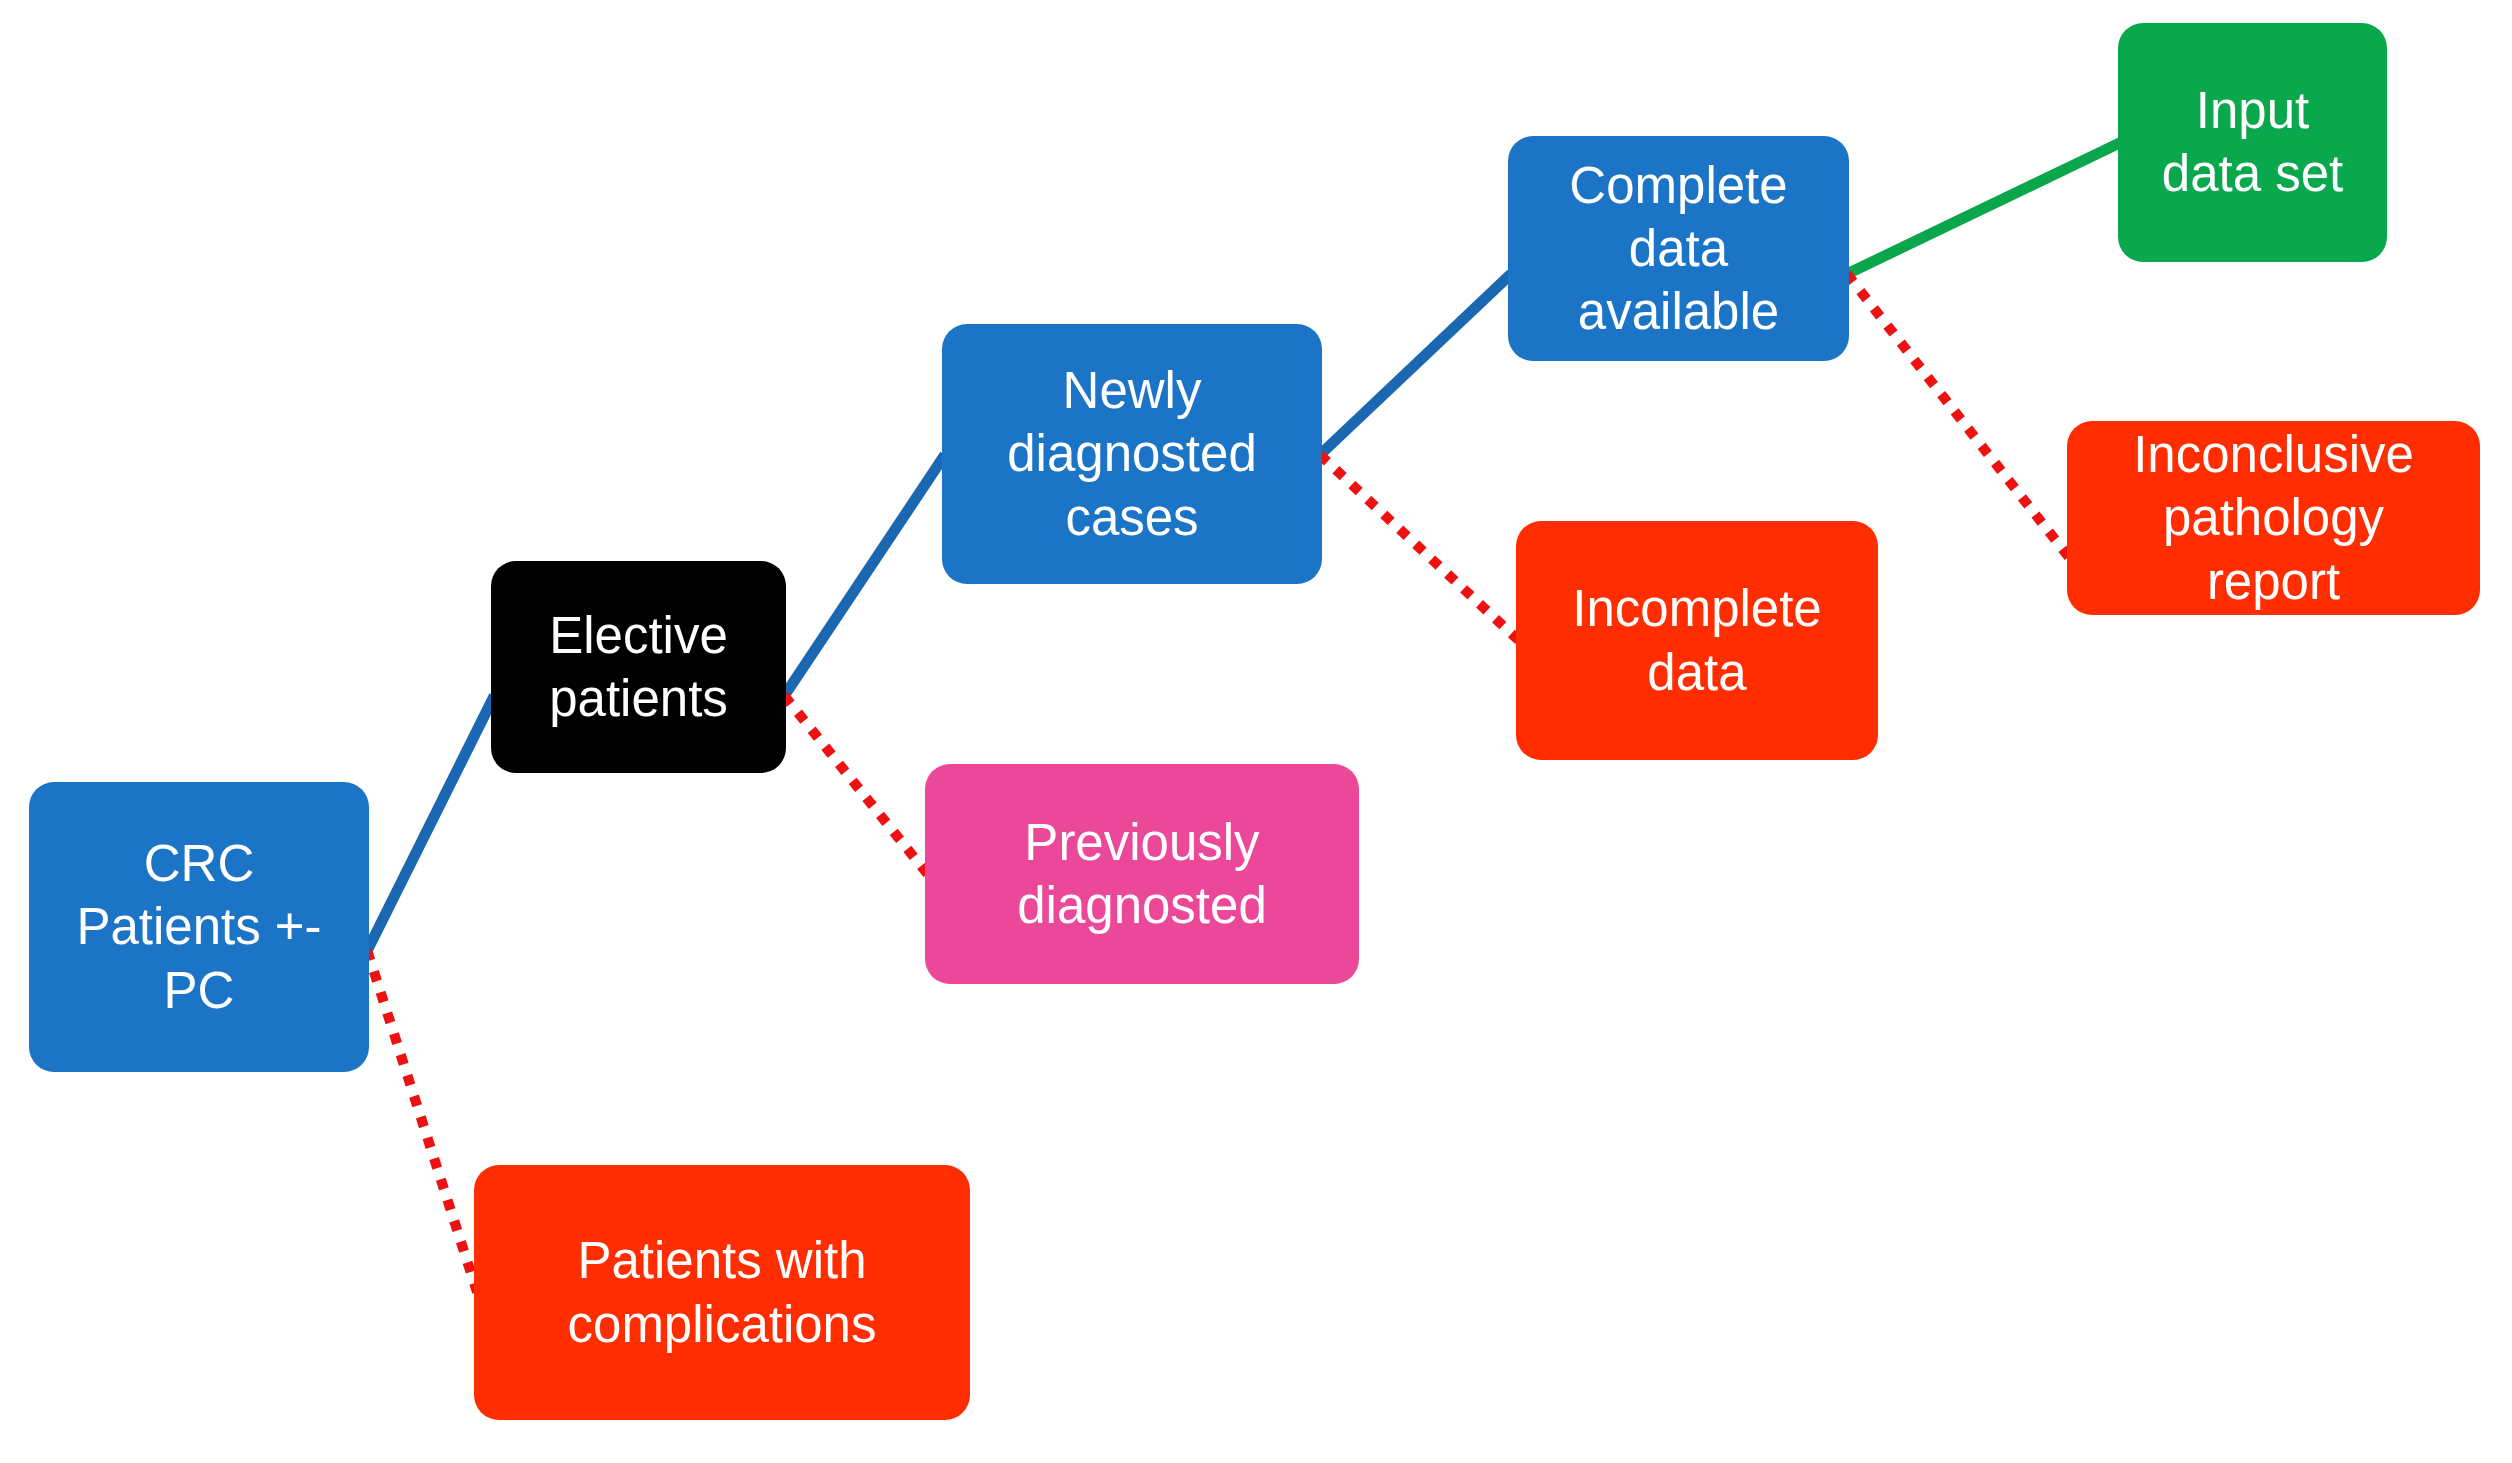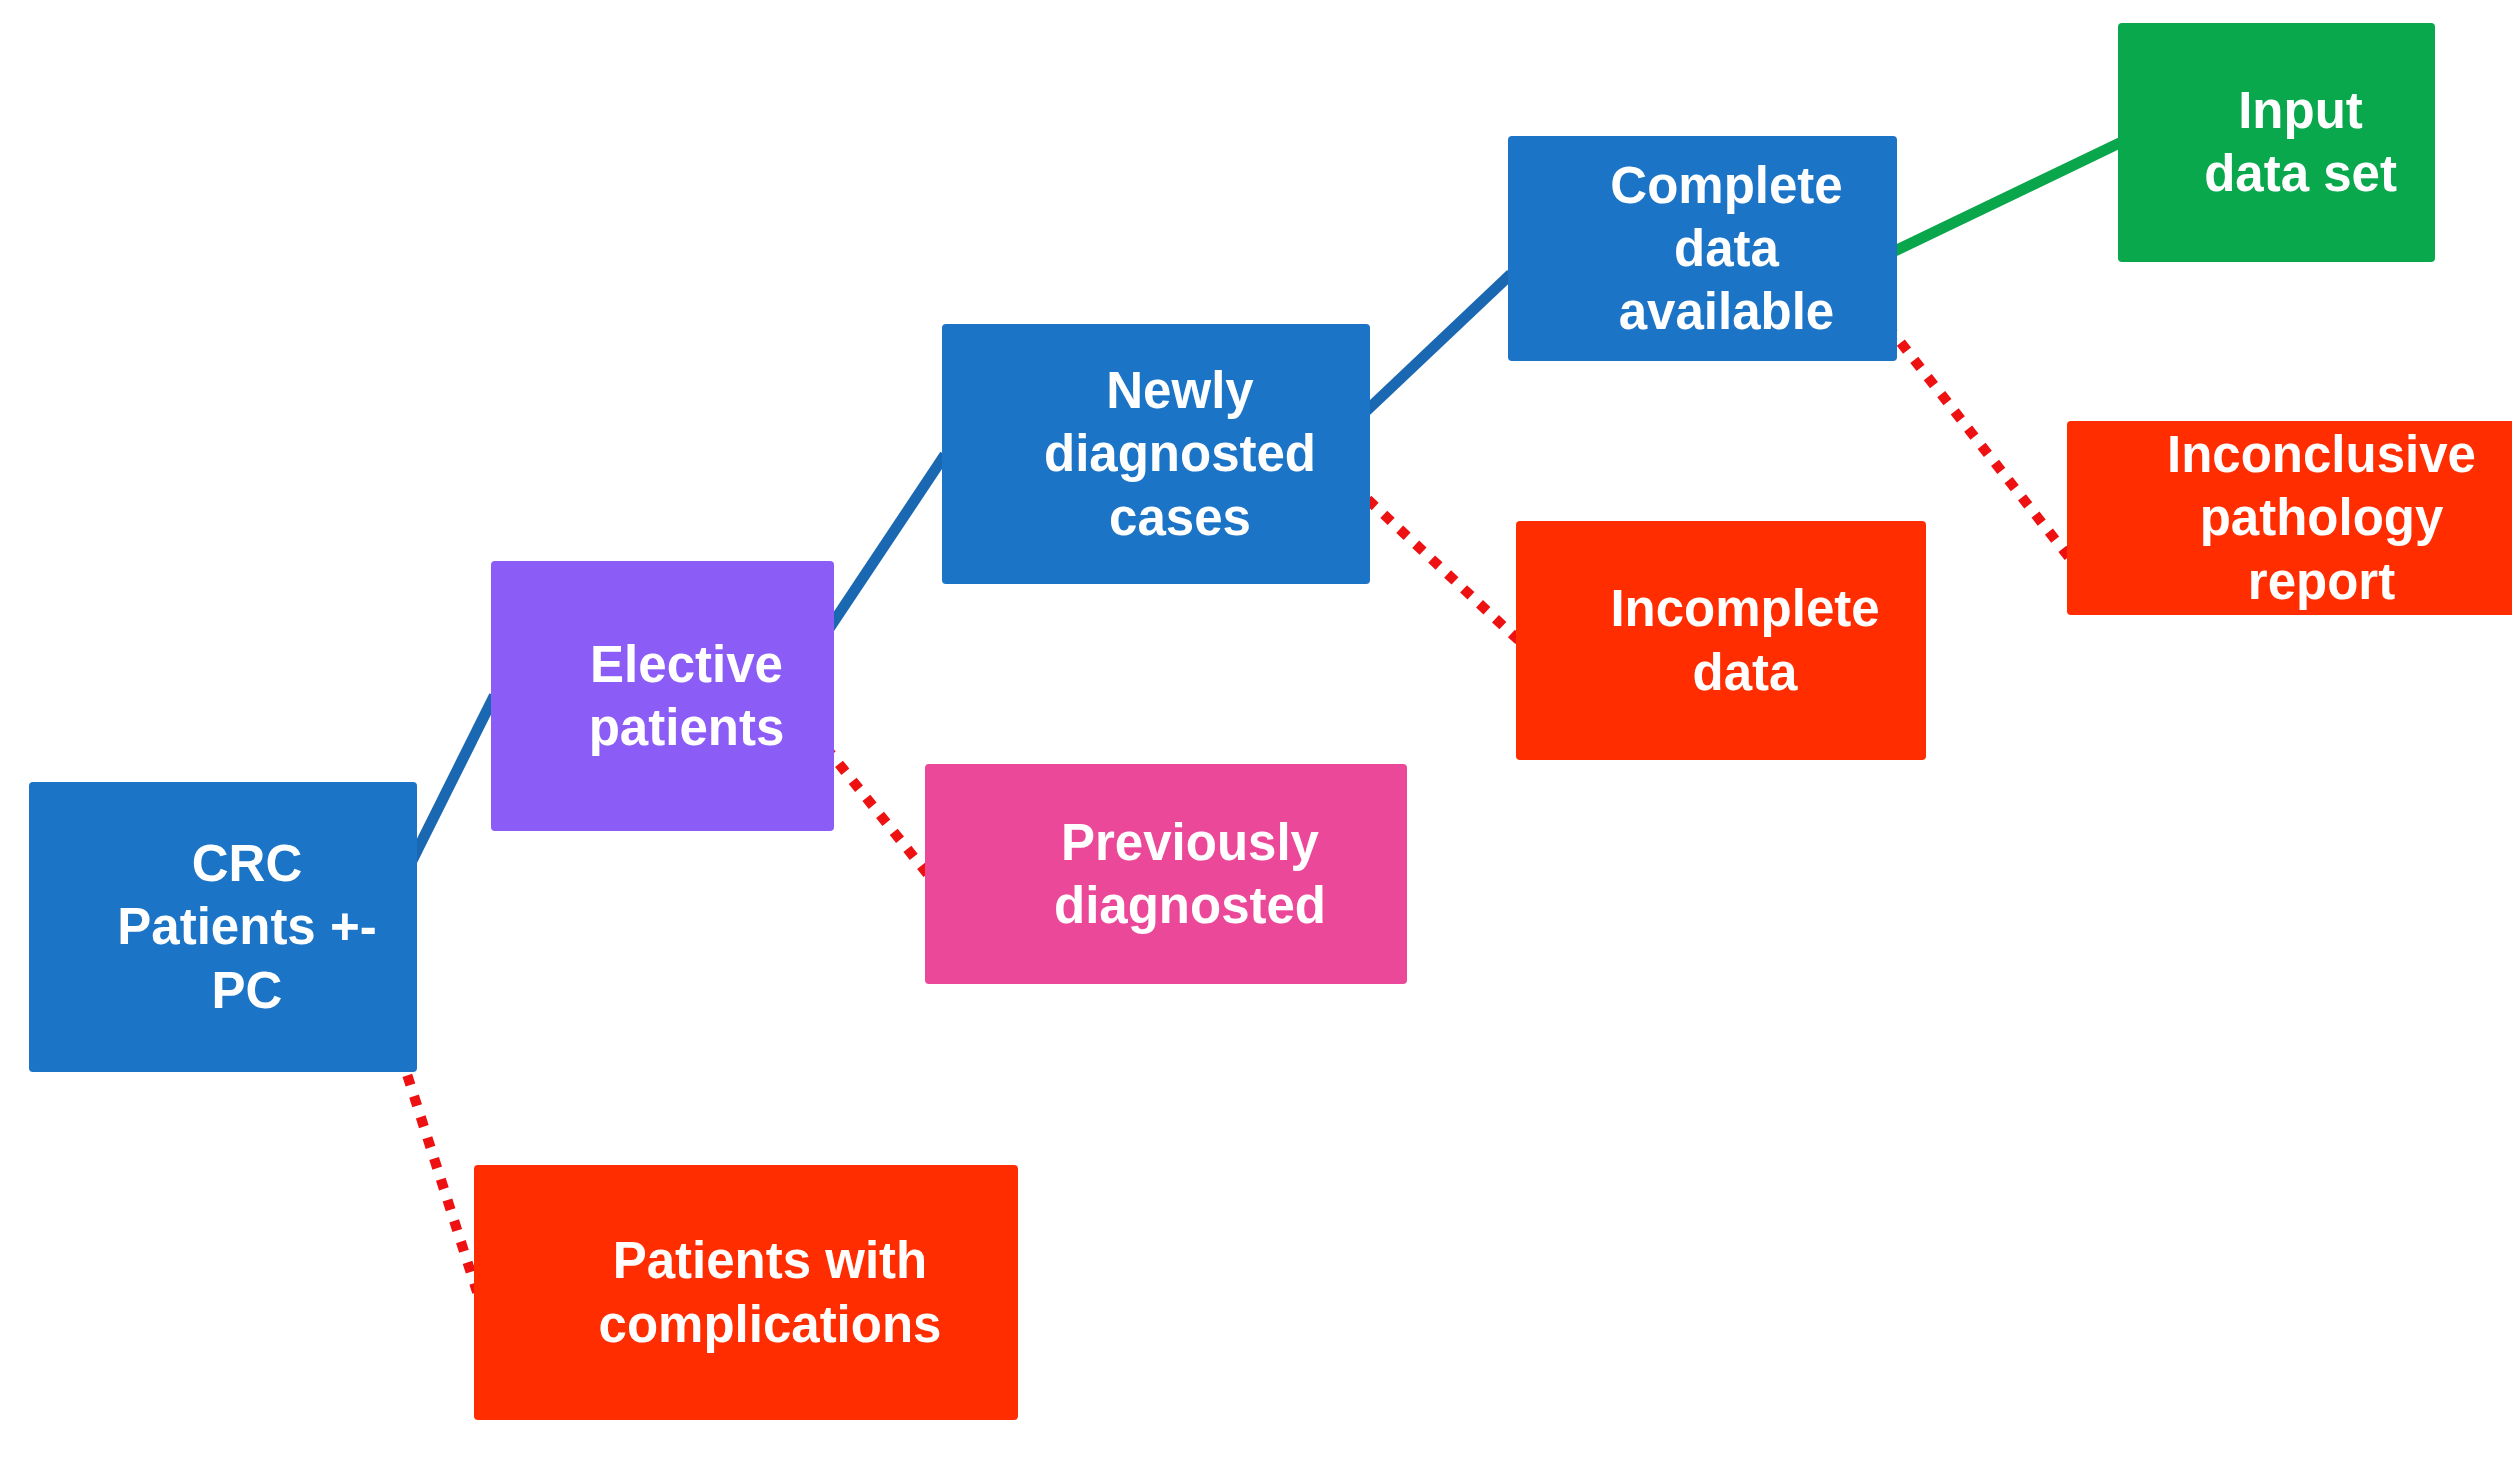--- a/index.html
+++ b/index.html
@@ -19,31 +19,30 @@
     position: absolute;
     left: 0;
     top: 0;
     width: 2512px;
     height: 1464px;
     z-index: 1;
   }
   .node {
     position: absolute;
     z-index: 2;
-    border-radius: 4px;
+    border-radius: 25px;
     color: #ffffff;
     display: flex;
     align-items: center;
     justify-content: center;
     text-align: center;
     white-space: pre-line;
     font-size: 51px;
     line-height: 1.24;
-    font-weight: 700;
-    padding-left: 48px;
+    font-weight: 400;
   }
   .node-blue  { background: #1B74C6; }
   .node-red   { background: #FF2D00; }
   .node-green { background: #09A84D; }
   .edge-solid  { stroke-width: 14; stroke-linecap: butt; }
   .edge-dotted { stroke-width: 13; stroke-dasharray: 13 15; stroke-linecap: butt; }
 </style>
 </head>
 <body>
 
@@ -57,21 +56,21 @@
     <line class="edge-solid" x1="1693" y1="583" x2="1938" y2="351" stroke="#1A67B2"></line>
     <line class="edge-dotted" x1="1693" y1="583" x2="1948" y2="821" stroke="#EE1111"></line>
     <line class="edge-solid" x1="2369" y1="351" x2="2721" y2="182" stroke="#0AA64B"></line>
     <line class="edge-dotted" x1="2369" y1="351" x2="2655" y2="716" stroke="#EE1111"></line>
   </svg>
 
   <div class="node node-blue" style="left: 29px; top: 782px; width: 340px; height: 290px; background-color: rgb(27, 116, 198);">CRC
 Patients +-
 PC</div>
 
-  <div class="node node-blue" style="left: 491px; top: 561px; width: 295px; height: 270px; background-color: #8b5cf6;">Elective
+  <div class="node node-blue" style="left: 491px; top: 561px; width: 295px; height: 212px; background-color: #000000;">Elective
 patients</div>
 
   <div class="node node-blue" style="left: 942px; top: 324px; width: 380px; height: 260px; background-color: rgb(27, 116, 198);">Newly
 diagnosted
 cases</div>
 
   <div class="node node-blue" style="left: 1508px; top: 136px; width: 341px; height: 225px; background-color: rgb(27, 116, 198);">Complete
 data
 available</div>
 

